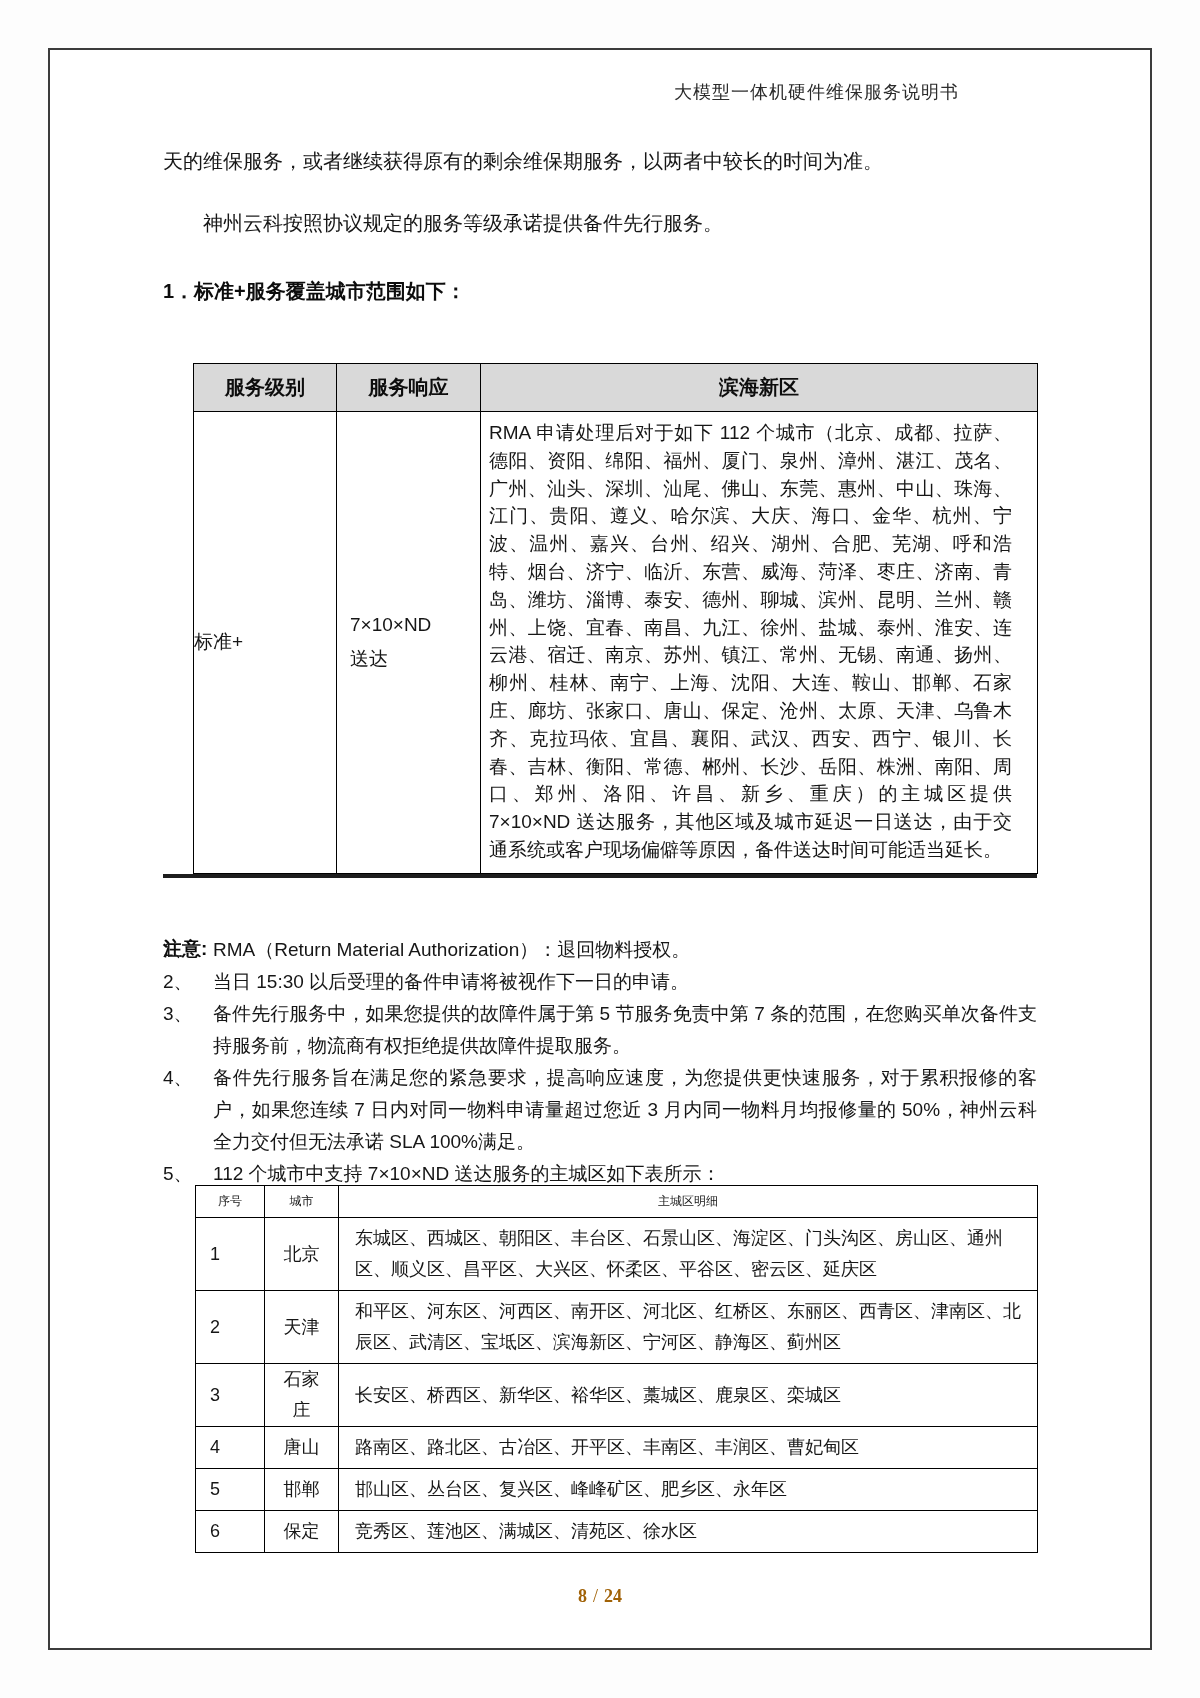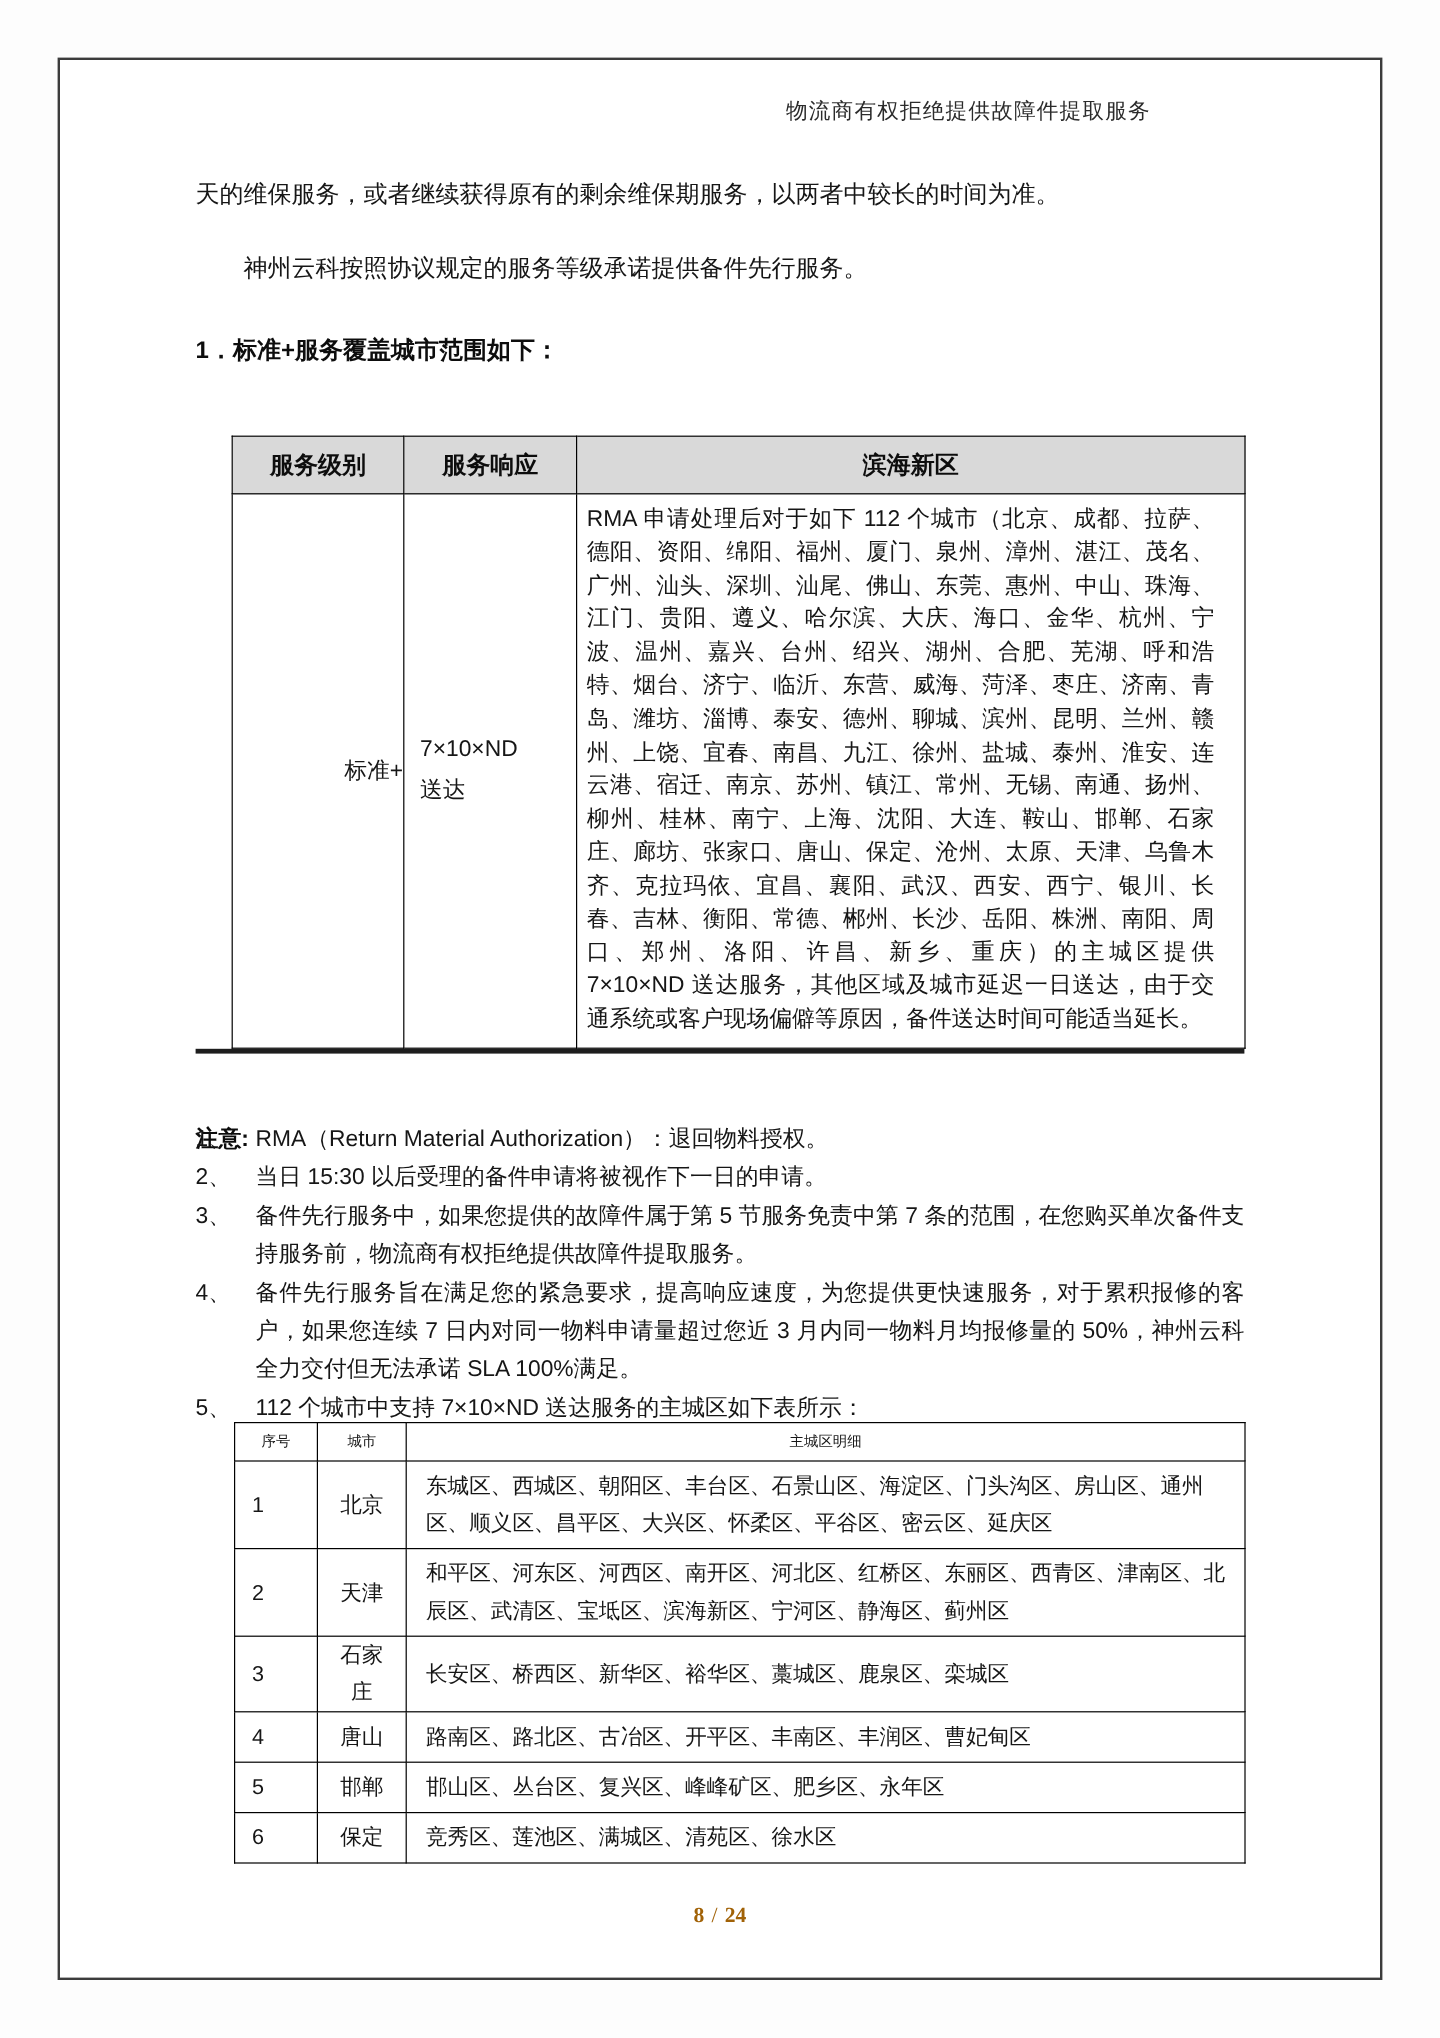--- a/index.html
+++ b/index.html
@@ -34,21 +34,21 @@
 
   .service-table { position:absolute; top:363px; left:30px; width:844px; }
   .service-table th {
     background:#d9d9d9; font-size:20px; font-weight:bold;
     height:48px; vertical-align:middle; color:#0d0d0d;
   }
   .service-table .col-level { width:143px; }
   .service-table .col-resp  { width:144px; }
   .service-table .col-city  { width:557px; }
   .service-table td { vertical-align:middle; font-size:19px; color:#161616; }
-  .cell-level { text-align:right; }
+  .cell-level { text-align:left; }
   .cell-resp  { text-align:left; line-height:34px;padding-left:13px; }
   .cell-cities {
     padding:7px 25px 9px 8px;
     line-height:27.8px;
     text-align:justify; text-justify:inter-character;
     vertical-align:top;
   }
 
   .divider-rule { position:absolute; top:874px; left:0; width:874px; height:4px; background:#1d1d1d; }
 
@@ -81,21 +81,21 @@
   .page-footer .num { font-weight:bold; }
   .page-footer .sep { font-weight:normal; padding:0 6px; }
 </style>
 </head>
 <body>
 
 <div class="page-frame"></div>
 
 <div class="content">
 
-  <div class="doc-header-title">物流商有权拒绝提供故障件提取服务</div>
+  <div class="doc-header-title">大模型一体机硬件维保服务说明书</div>
 
   <p class="para1">天的维保服务，或者继续获得原有的剩余维保期服务，以两者中较长的时间为准。</p>
   <p class="para2">神州云科按照协议规定的服务等级承诺提供备件先行服务。</p>
   <h2 class="section-heading">1．标准+服务覆盖城市范围如下：</h2>
 
   <table class="service-table">
     <colgroup>
         <col class="col-level">
         <col class="col-resp">
         <col class="col-city">

